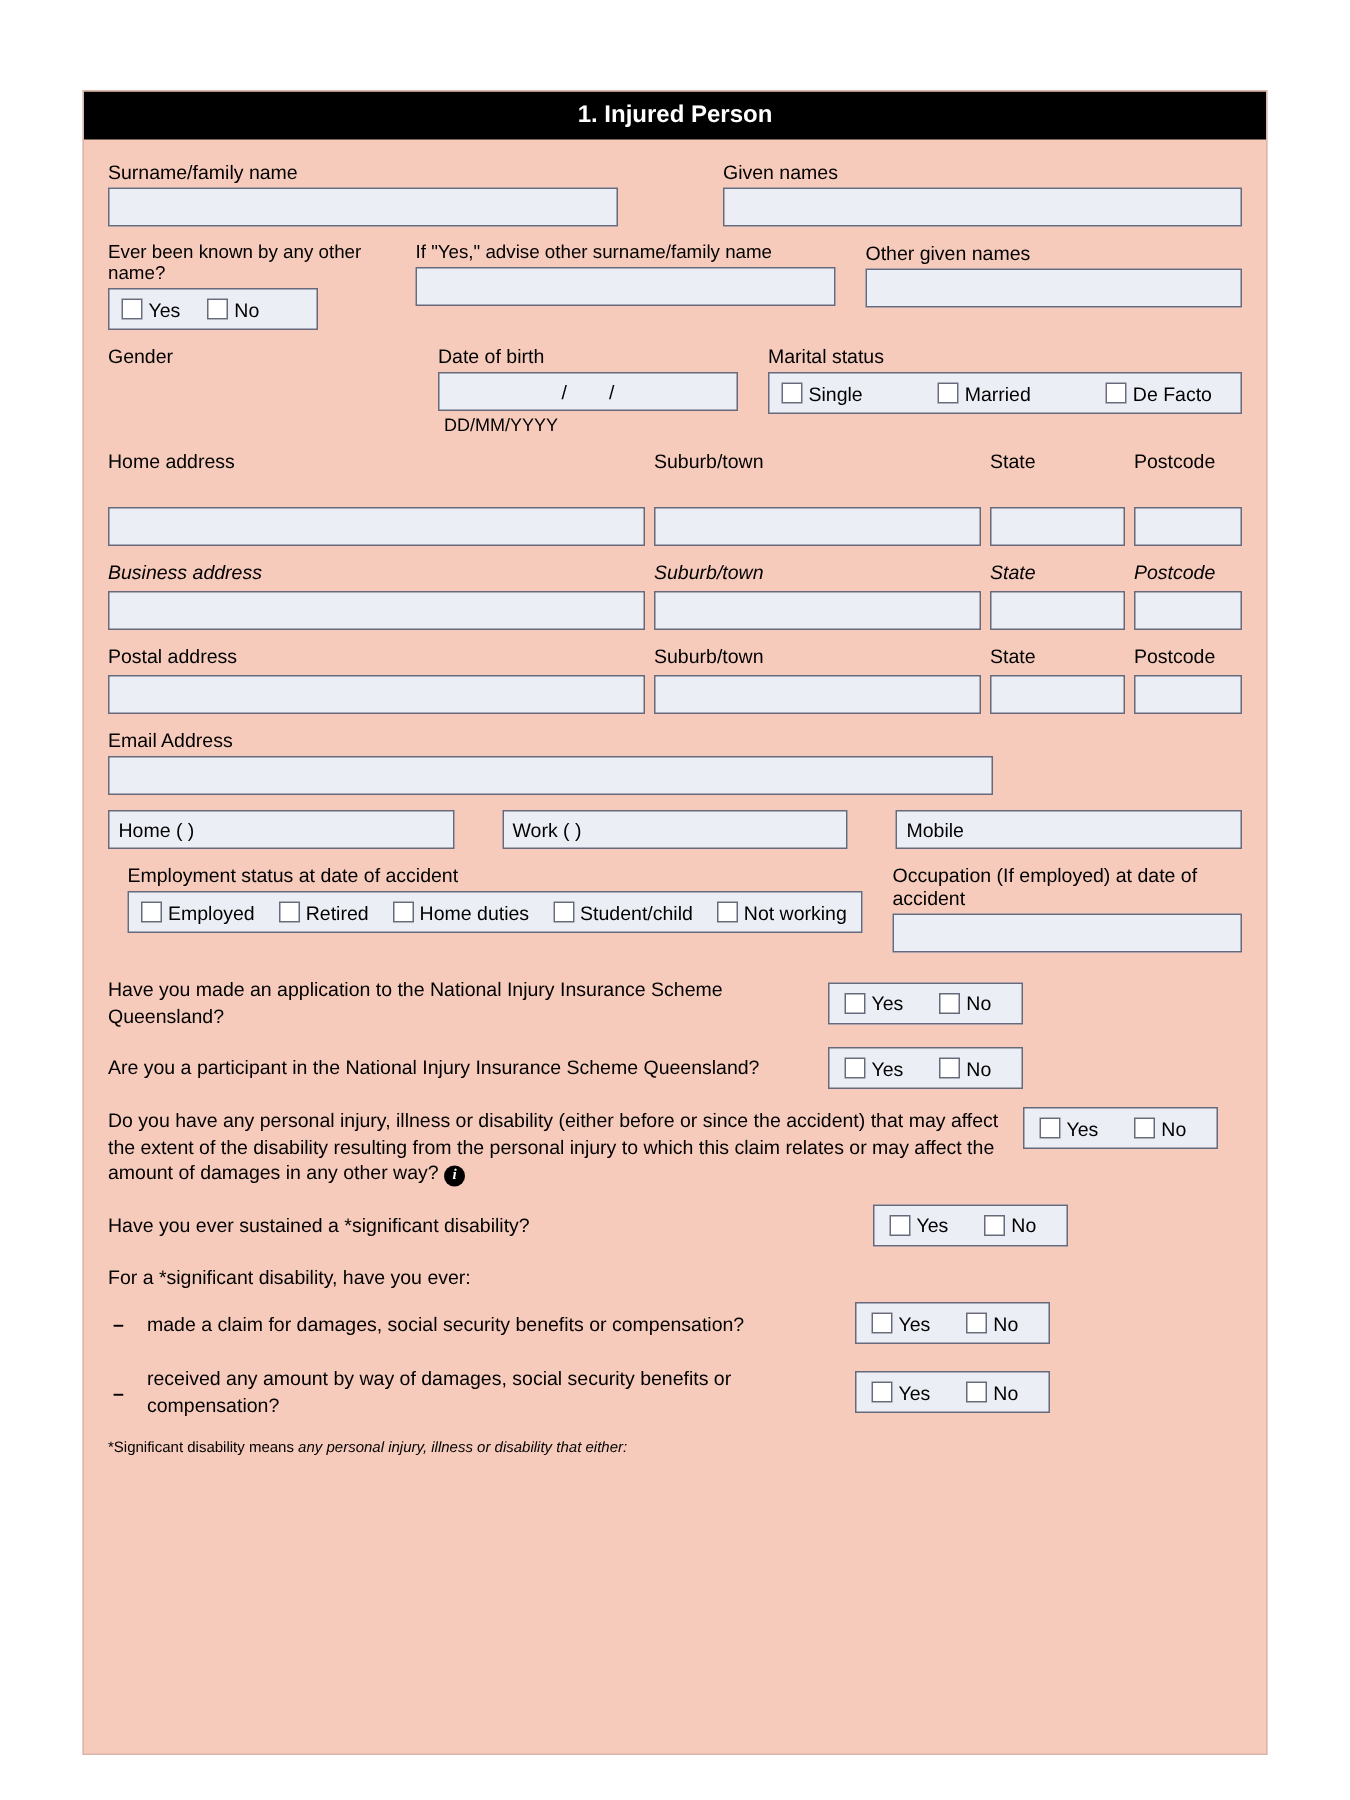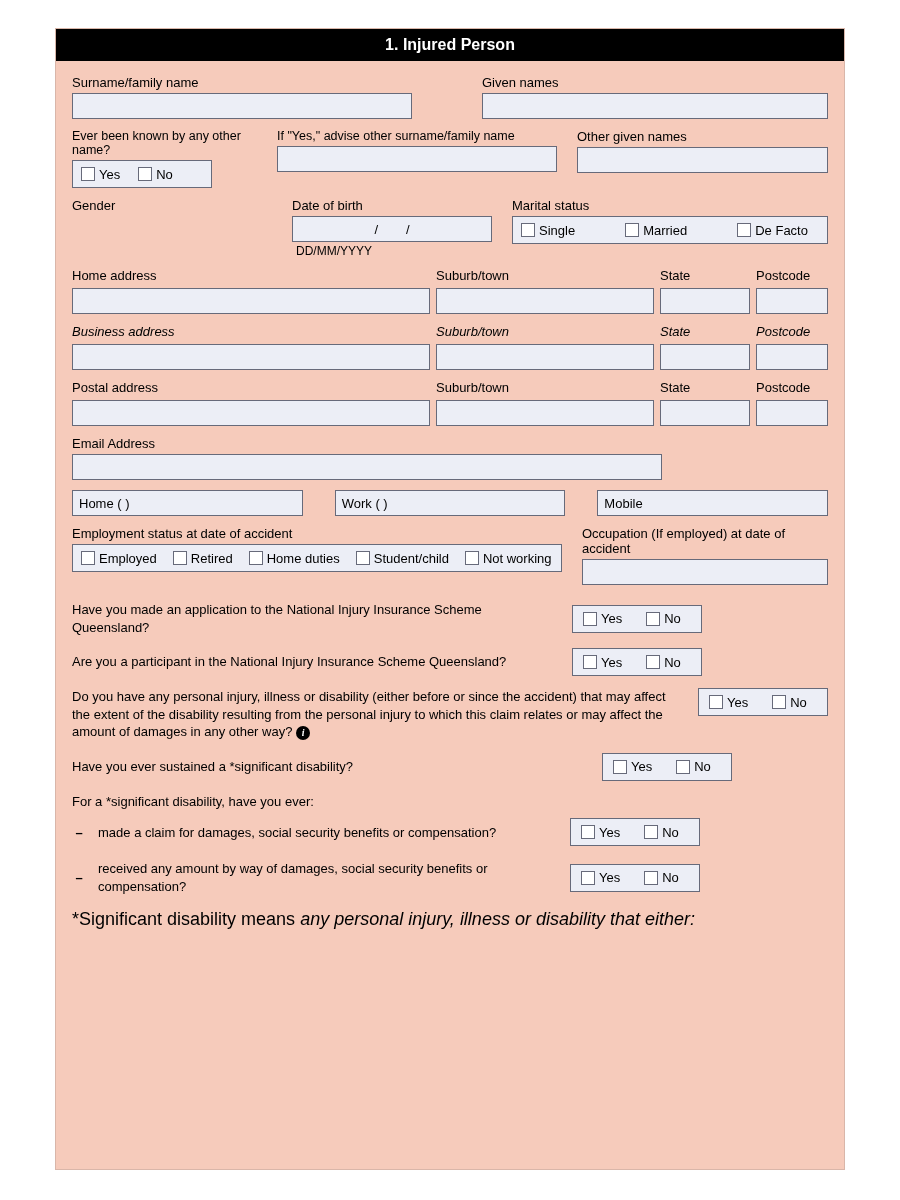--- a/index.html
+++ b/index.html
@@ -7,21 +7,21 @@
     padding: 0;
     background: #ffffff;
     font-family: Arial, Helvetica, sans-serif;
     font-size: 13px;
     color: #000;
   }
   .page {
     width: 900px;
     height: 1200px;
     box-sizing: border-box;
-    padding: 28px 55px 30px 55px;
+    padding: 60px 55px 30px 55px;
     background: #ffffff;
   }
   .form {
     background: #f6cbbb;
     border: 1px solid #d9b6a9;
     box-sizing: border-box;
     padding: 0 16px 10px 16px;
     height: 100%;
     overflow: hidden;
   }
@@ -91,21 +91,20 @@
   }
   .addr-row {
     display: flex;
     gap: 6px;
     margin-bottom: 10px;
   }
   .addr-row .tf { flex: 1; }
   .qrow {
     display: flex;
     align-items: center;
-    gap: 20px;
     margin-bottom: 12px;
   }
   .qtext {
     flex: 1;
     font-size: 13px;
     line-height: 1.35;
   }
   .yesno {
     background: #eceef6;
     border: 1px solid #676a7a;
@@ -137,21 +136,21 @@
     color: #fff;
     border-radius: 50%;
     font-size: 10px;
     font-weight: bold;
     align-items: center;
     justify-content: center;
     font-style: italic;
     font-family: Georgia, serif;
   }
   .footnote {
-    font-size: 18px;
+    font-size: 10px;
   }
   .footnote em { font-style: italic; }
 </style>
 </head>
 <body>
 
 <div class="page">
   <div class="form">
 
     <div class="section-header">1. Injured Person</div>
@@ -215,21 +214,21 @@
               <span>Married</span>
             </span>
           <span class="cb">
               <span class="cbbox"></span>
               <span>De Facto</span>
             </span>
         </div>
       </div>
     </div>
 
-    <div style="display:flex; gap:6px; margin-bottom:2px;">
+    <div style="display:flex; gap:6px; margin-bottom:20px;">
       <div class="label" style="flex:0 0 358px;">Home address</div>
       <div class="label" style="flex:0 0 218px;">Suburb/town</div>
       <div class="label" style="flex:0 0 90px;">State</div>
       <div class="label" style="flex:1;">Postcode</div>
     </div>
     <div class="addr-row">
       <div class="tf" style="flex:0 0 358px;"></div>
       <div class="tf" style="flex:0 0 218px;"></div>
       <div class="tf" style="flex:0 0 90px;"></div>
       <div class="tf" style="flex:1;"></div>
@@ -274,21 +273,21 @@
         <div class="tf" style="flex:1;">
             <span>Work (         )</span>
           </div>
         <div class="tf" style="flex:1;">
             <span>Mobile</span>
           </div>
       </div>
     </div>
 
     <div class="row">
-      <div class="col" style="flex:0 0 490px;">
+      <div class="col" style="flex:0 0 490px;margin-left:13px;">
         <div class="label">Employment status at date of accident</div>
         <div class="cbgroup" style="gap:16px;">
           <span class="cb">
               <span class="cbbox"></span>
               <span>Employed</span>
             </span>
           <span class="cb">
               <span class="cbbox"></span>
               <span>Retired</span>
             </span>

